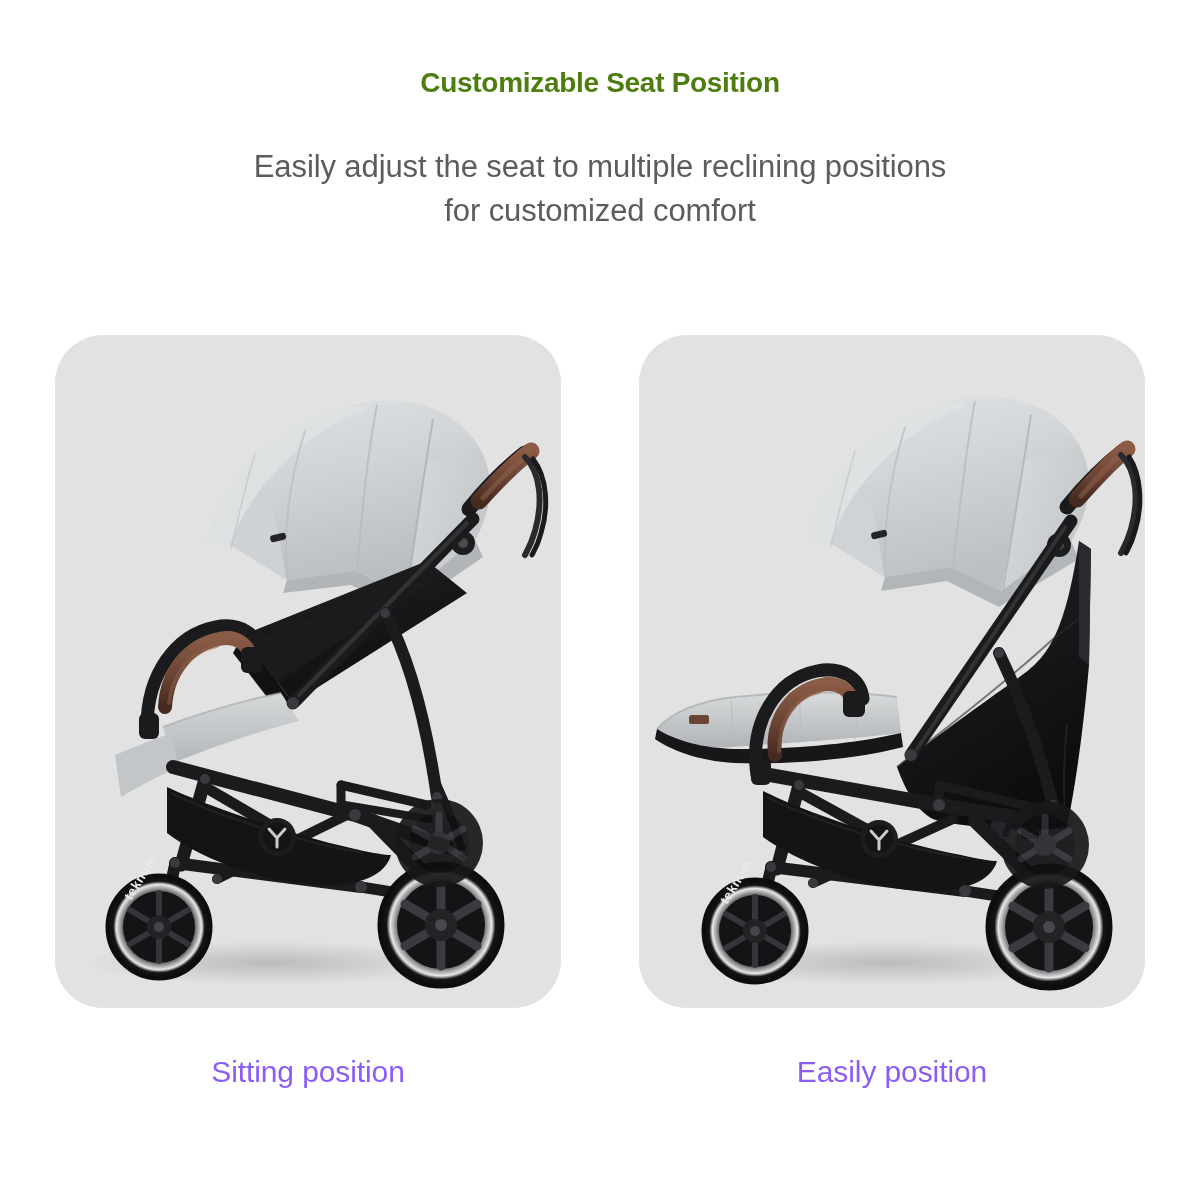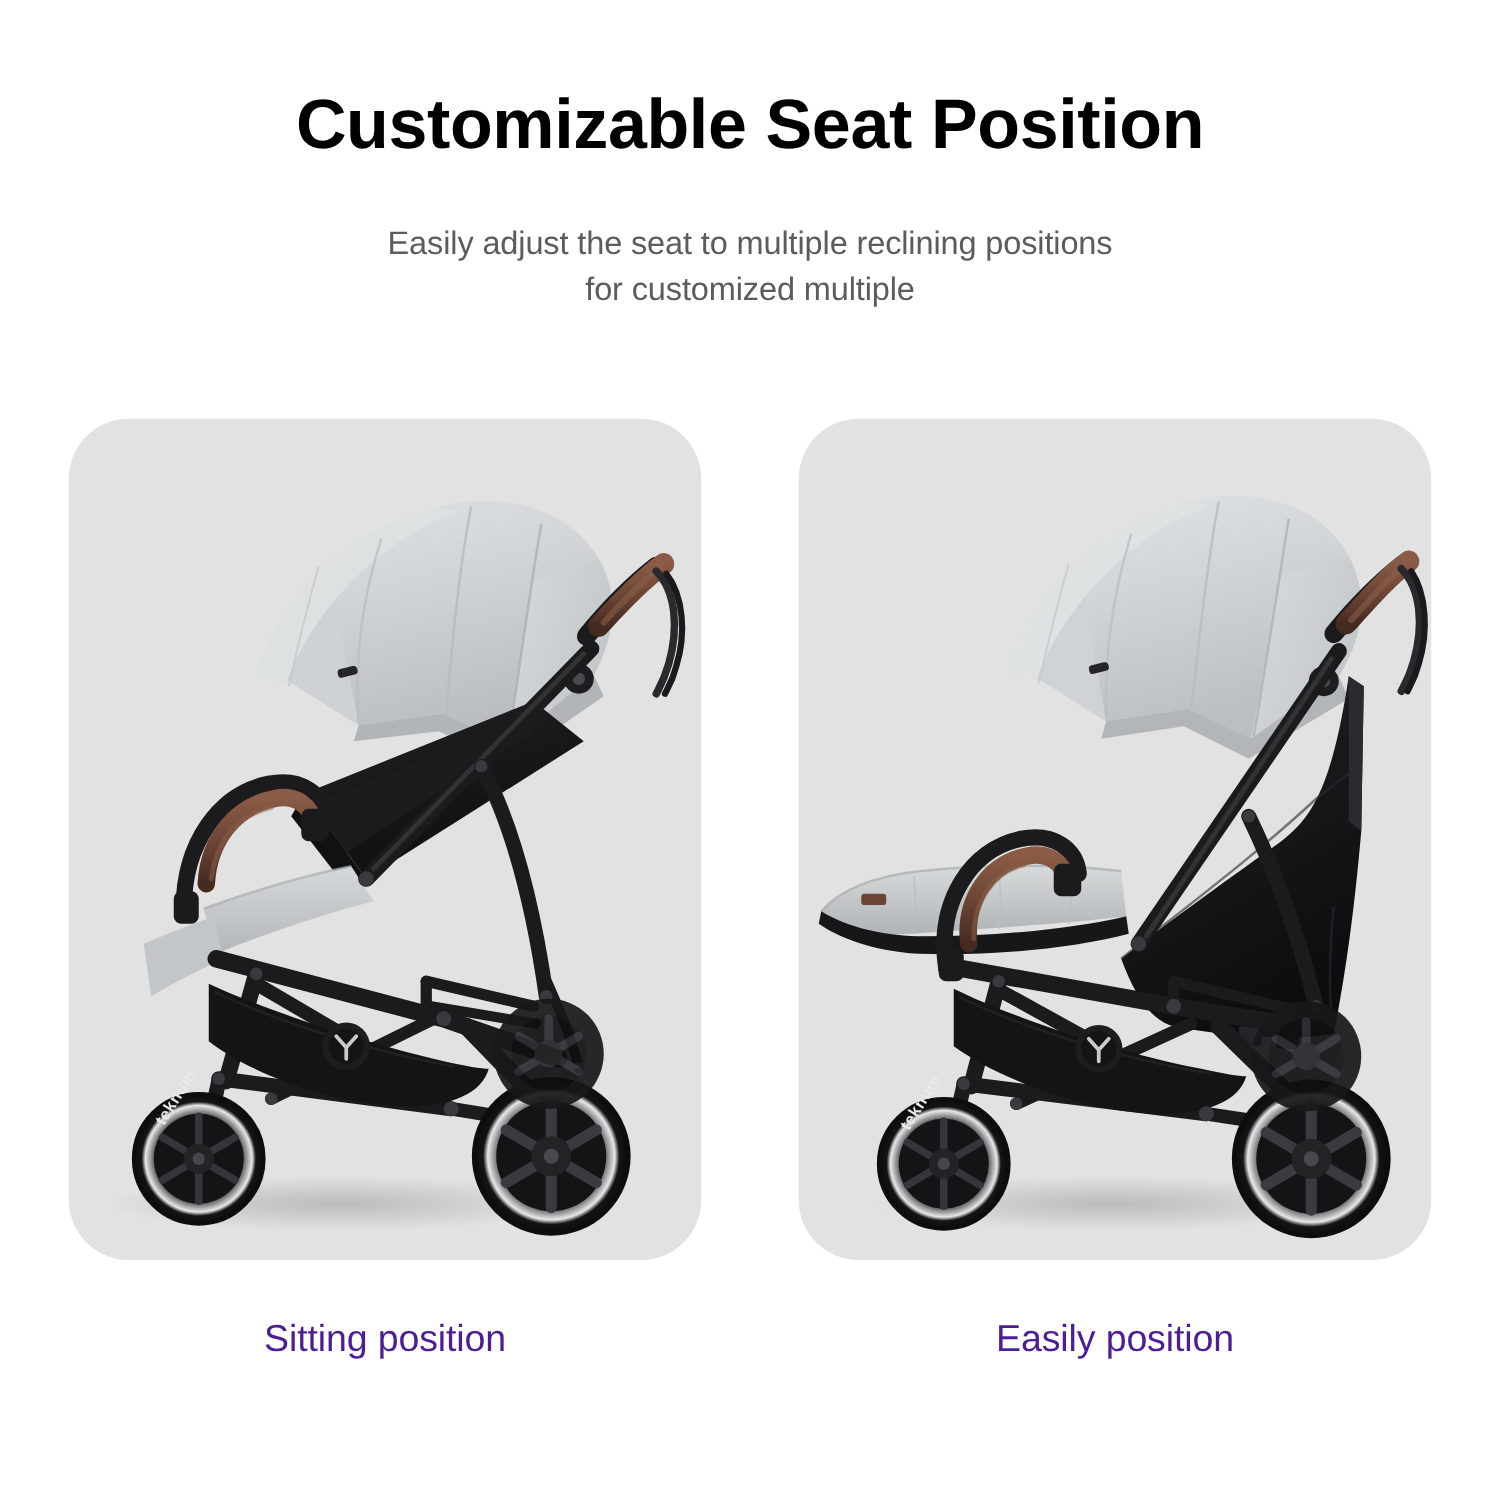--- a/index.html
+++ b/index.html
@@ -8,26 +8,26 @@
     background:#ffffff;
     font-family:"Liberation Sans", sans-serif;
     -webkit-font-smoothing:antialiased;
     overflow:hidden;
   }
   .page { position:relative; width:1200px; height:1200px; background:#ffffff; }
 
   
   .header { position:absolute; left:0; top:0; width:1200px; text-align:center; }
   .title {
-    font-size:56px; font-weight:700; color:#000000;
+    font-size:28px; font-weight:700; color:#4d7c0f;
     letter-spacing:-0.3px; line-height:1.1;
     margin-top:68px;
   }
   .subtitle {
-    font-size:26px; font-weight:400; color:#5c5c5c;
+    font-size:31px; font-weight:400; color:#5c5c5c;
     line-height:1.42; margin-top:46px;
     letter-spacing:-0.1px;
   }
   .subtitle .line { display:block; }
 
   
   .panels {
     position:absolute; left:55px; top:335px;
     width:1090px; height:673px;
     display:flex; justify-content:space-between;
@@ -42,34 +42,34 @@
   .panel svg { position:absolute; left:0; top:0; width:100%; height:100%; display:block; }
 
   
   .captions {
     position:absolute; left:55px; top:1055px;
     width:1090px; height:70px;
     display:flex; justify-content:space-between;
   }
   .caption {
     width:506px; text-align:center;
-    font-size:30px; font-weight:400; color:#4c1d95;
+    font-size:30px; font-weight:400; color:#8b5cf6;
     letter-spacing:-0.1px;
   }
 </style>
 </head>
 <body>
 
 <div class="page">
 
   <div class="header">
     <h1 class="title">Customizable Seat Position</h1>
     <p class="subtitle">
       <span class="line">Easily adjust the seat to multiple reclining positions</span>
-      <span class="line">for customized multiple</span>
+      <span class="line">for customized comfort</span>
     </p>
   </div>
 
   <div class="panels">
 
     <div class="panel">
       <svg viewBox="0 0 506 673" xmlns="http://www.w3.org/2000/svg">
         <defs>
           <linearGradient id="canopyA" x1="0" y1="0" x2="0.35" y2="1">
             <stop offset="0%" stop-color="#e0e3e4"></stop>

